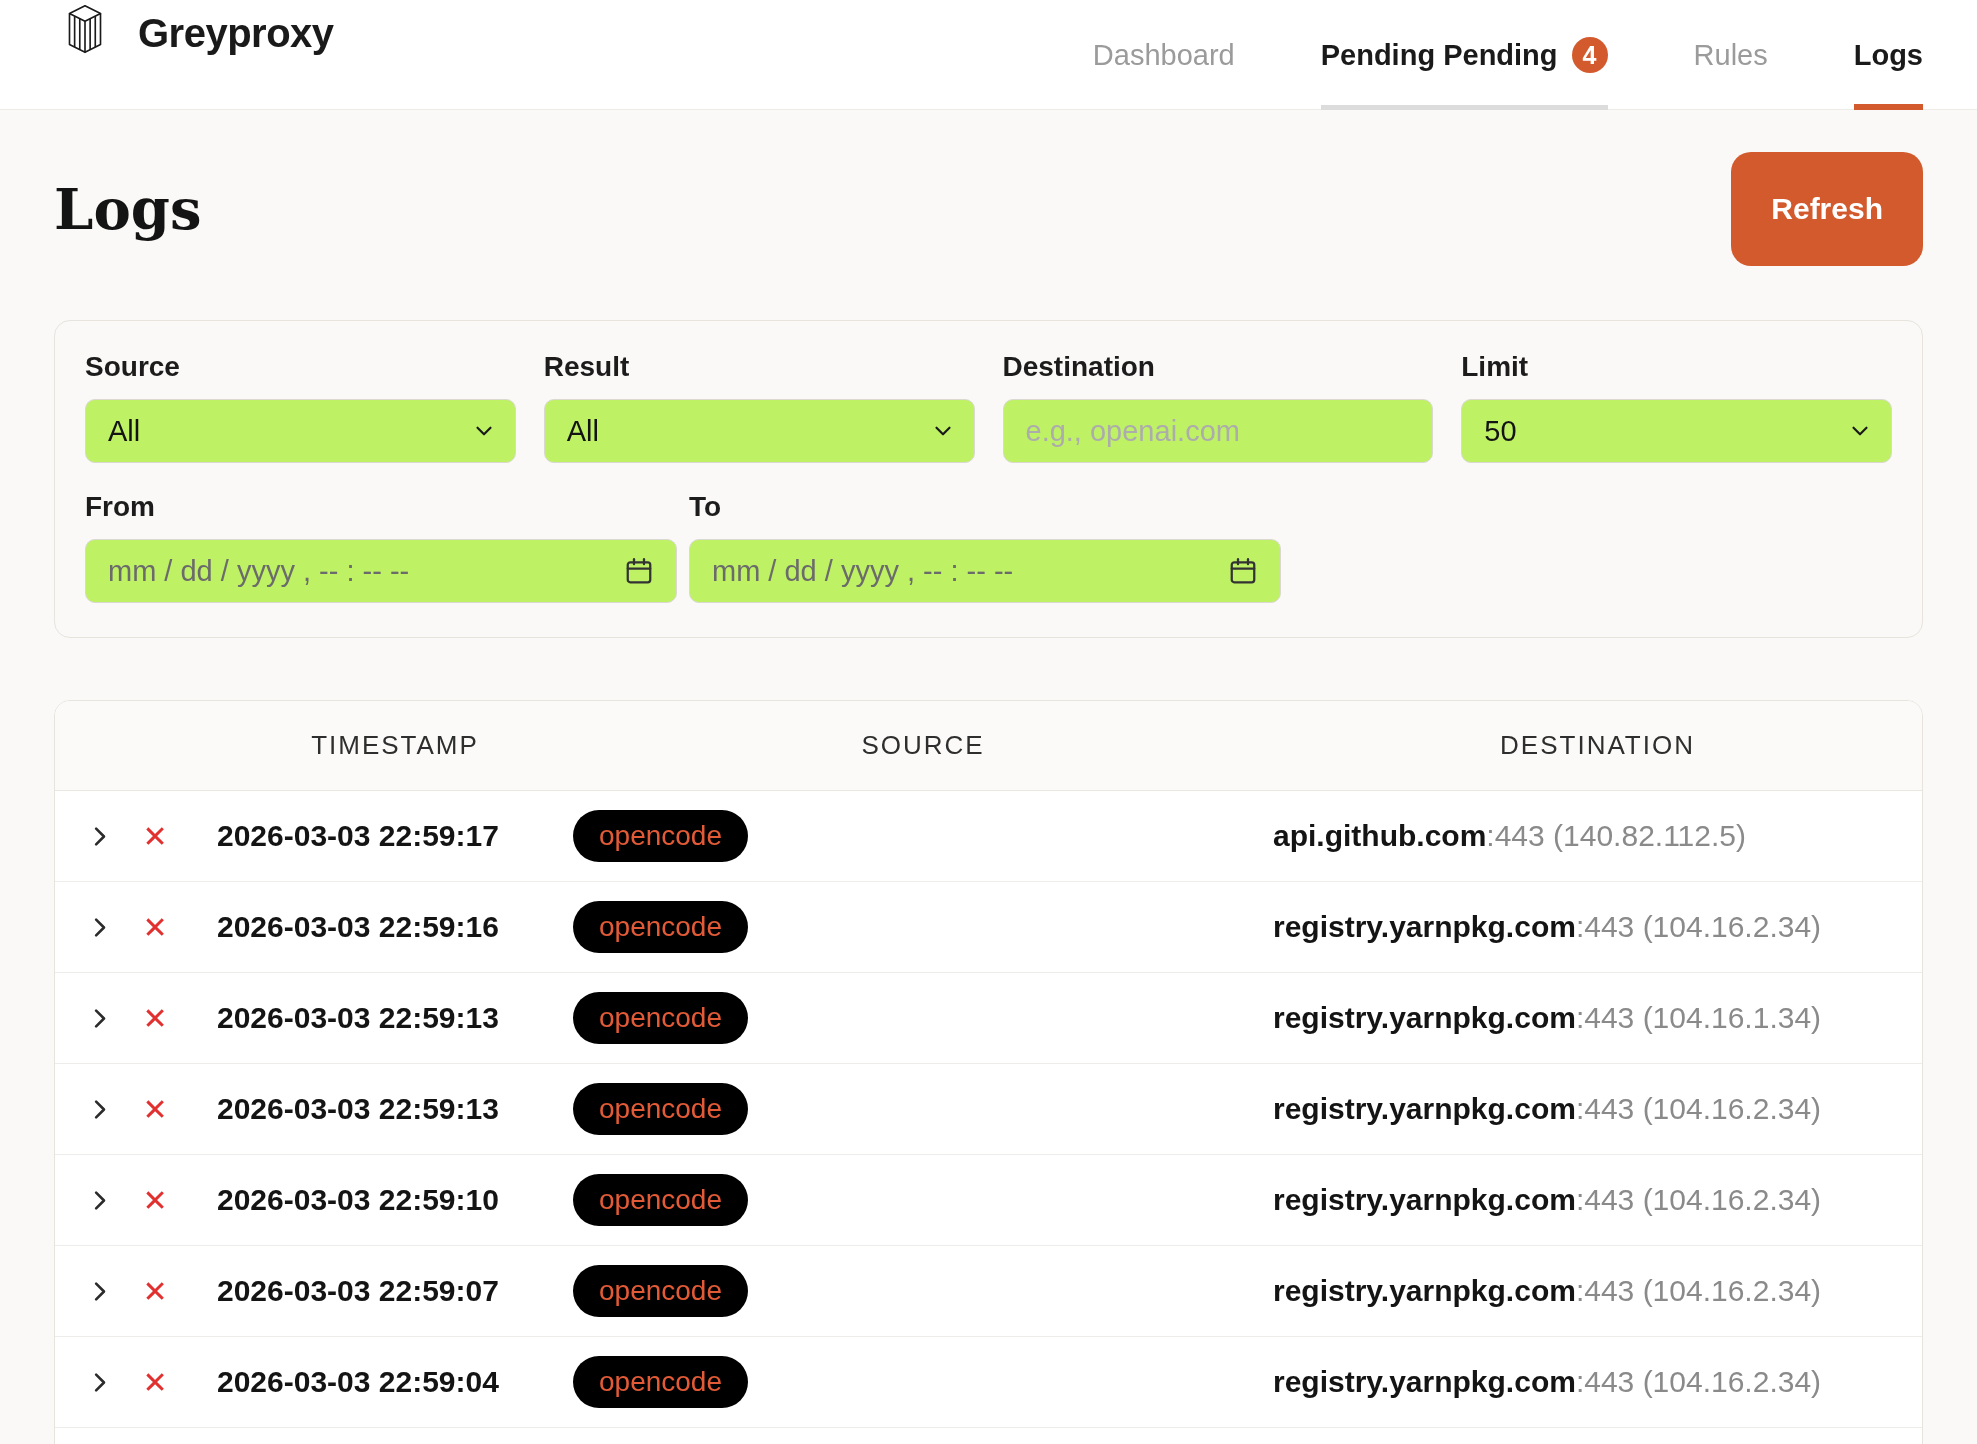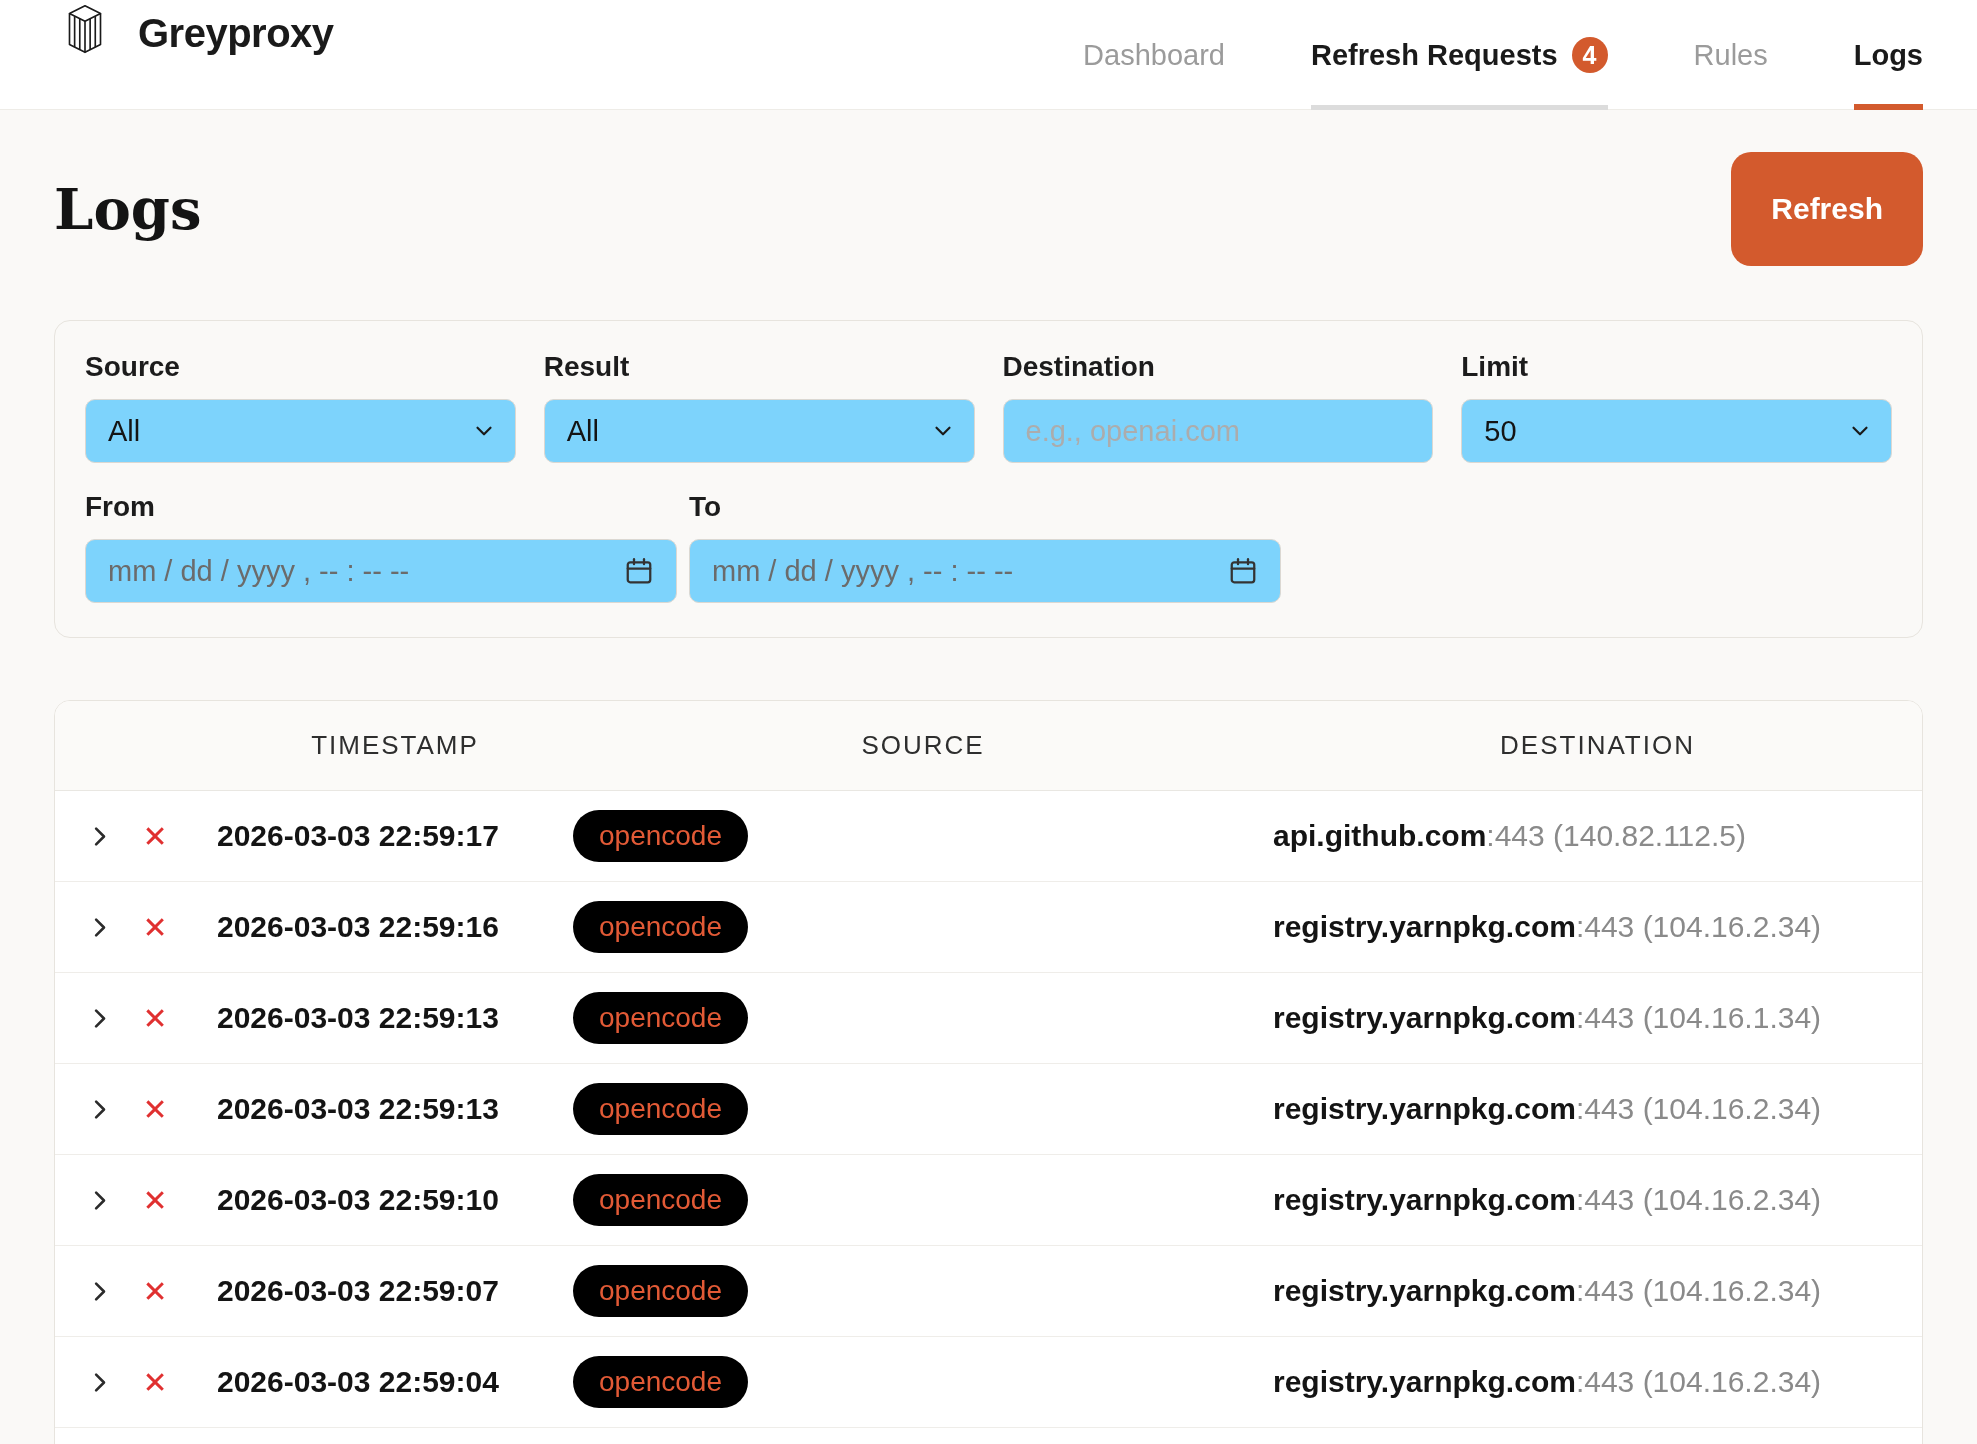--- a/index.html
+++ b/index.html
@@ -26,21 +26,21 @@
   .page-head { display:flex; justify-content:space-between; align-items:center; margin-top:42px; }
   h1 { font-family:"DejaVu Serif", serif; font-size:56px; font-weight:700; color:#141414; }
   .refresh { background:#D35A2D; color:#fff; font-size:30px; font-weight:600; border:none;
              border-radius:20px; padding:40px 40px; cursor:pointer; font-family:inherit; }
 
   
   .filter-card { margin-top:54px; border:1.5px solid #E7E4DE; border-radius:16px; padding:30px 30px 34px; }
   .frow1 { display:grid; grid-template-columns:repeat(4,1fr); gap:28px; }
   .frow2 { display:grid; grid-template-columns:592px 592px; gap:12px; margin-top:28px; }
   .flabel { font-size:28px; font-weight:600; color:#1C1C1C; margin-bottom:16px; }
-  .control { height:64px; background:#7dd3fc; border:1.5px solid #DBD8D2; border-radius:10px;
+  .control { height:64px; background:#bef264; border:1.5px solid #DBD8D2; border-radius:10px;
              display:flex; align-items:center; padding:0 22px; font-size:29px; color:#141414;
              position:relative; width:100%; font-family:inherit; }
   .select { cursor:pointer; }
   .select .chev { position:absolute; right:18px; top:50%; transform:translateY(-50%); display:flex; }
   input.control::placeholder { color:#ACACAC; }
   .datefield { cursor:text; color:#6B6B6B; justify-content:space-between; }
   .cal-icon { display:flex; }
 
   
   .table-card { margin-top:62px; background:#FFFFFF; border:1.5px solid #E7E4DE; border-radius:16px; overflow:hidden; }
@@ -77,21 +77,21 @@
       </svg>
     </span>
     <span class="brand-name">Greyproxy</span>
   </div>
 
   <div class="nav">
     <div class="nav-item">
       <span>Dashboard</span>
     </div>
     <div class="nav-item dark pending">
-      <span>Refresh Requests</span>
+      <span>Pending Pending</span>
       <span class="badge">4</span>
       <span class="bar"></span>
     </div>
     <div class="nav-item">
       <span>Rules</span>
     </div>
     <div class="nav-item dark active">
       <span>Logs</span>
       <span class="bar"></span>
     </div>

